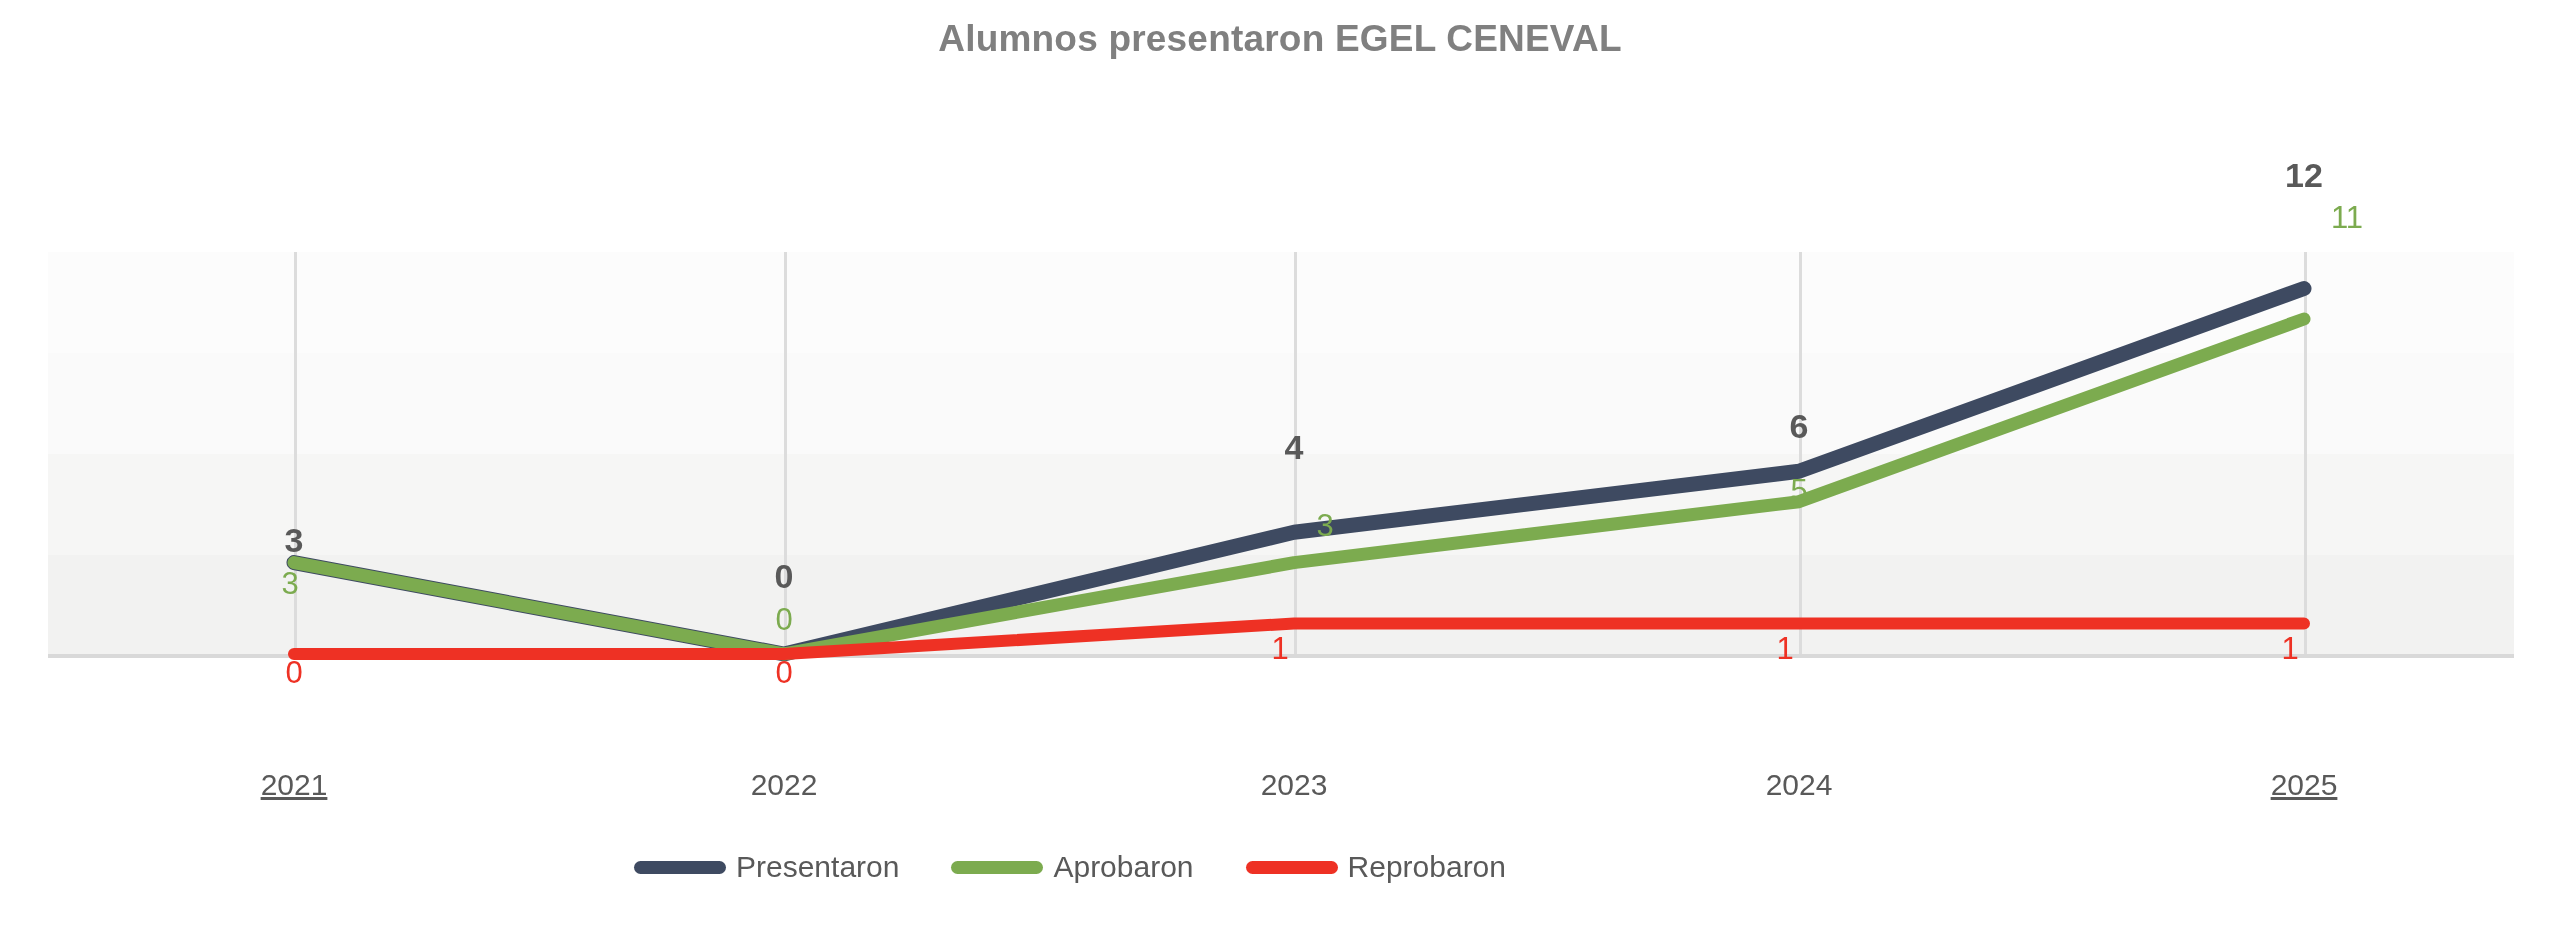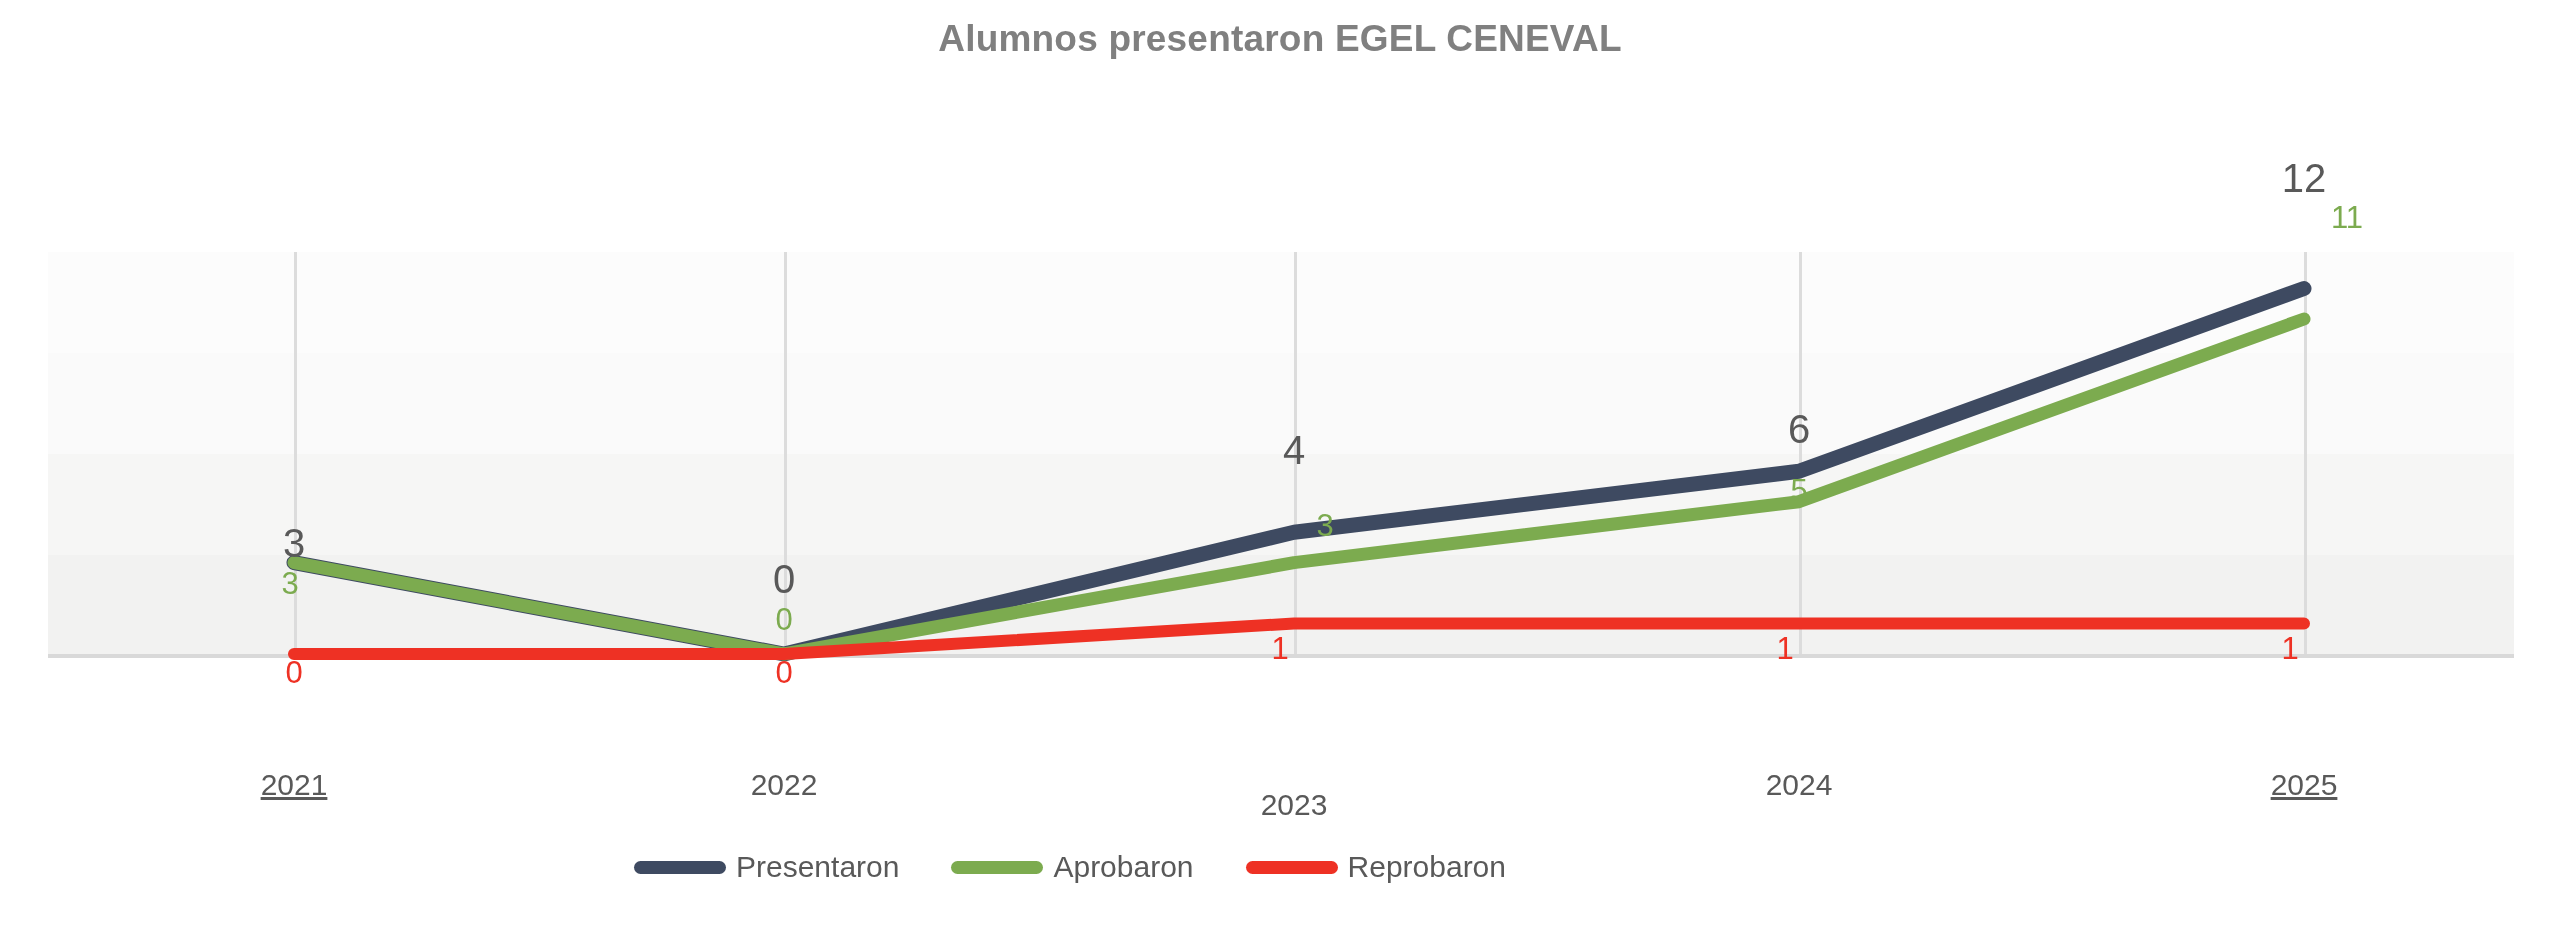--- a/index.html
+++ b/index.html
@@ -80,22 +80,22 @@
   }
 
   
   .dlabel {
     position: absolute;
     transform: translateX(-50%);
     white-space: nowrap;
     text-align: center;
   }
   .dlabel-presentaron {
-    font-size: 40px;
-    font-weight: normal;
+    font-size: 34px;
+    font-weight: bold;
     color: #595959;
   }
   .dlabel-aprobaron {
     font-size: 31px;
     font-weight: normal;
     color: #7CAB4F;
   }
   .dlabel-reprobaron {
     font-size: 31px;
     font-weight: normal;
@@ -181,21 +181,21 @@
   <div class="dlabel dlabel-aprobaron" style="left:2320px; top:200px;margin-left:27px;">11</div>
 
   <div class="dlabel dlabel-reprobaron" style="left:294px;  top:655px;">0</div>
   <div class="dlabel dlabel-reprobaron" style="left:784px;  top:655px;">0</div>
   <div class="dlabel dlabel-reprobaron" style="left:1280px; top:631px;">1</div>
   <div class="dlabel dlabel-reprobaron" style="left:1785px; top:631px;">1</div>
   <div class="dlabel dlabel-reprobaron" style="left:2290px; top:631px;">1</div>
 
   <div class="xtick" style="left:294px;text-decoration:underline;">2021</div>
   <div class="xtick" style="left:784px;">2022</div>
-  <div class="xtick" style="left:1294px;margin-top:20px;">2023</div>
+  <div class="xtick" style="left:1294px;">2023</div>
   <div class="xtick" style="left:1799px;">2024</div>
   <div class="xtick" style="left:2304px;text-decoration:underline;">2025</div>
 
   <div class="legend">
     <div class="legend-item">
       <span class="legend-swatch" id="sw-0" style="background: rgb(62, 74, 97);"></span>
       <span class="legend-label">Presentaron</span>
     </div>
     <div class="legend-item">
       <span class="legend-swatch" id="sw-1" style="background: rgb(124, 171, 79);"></span>

